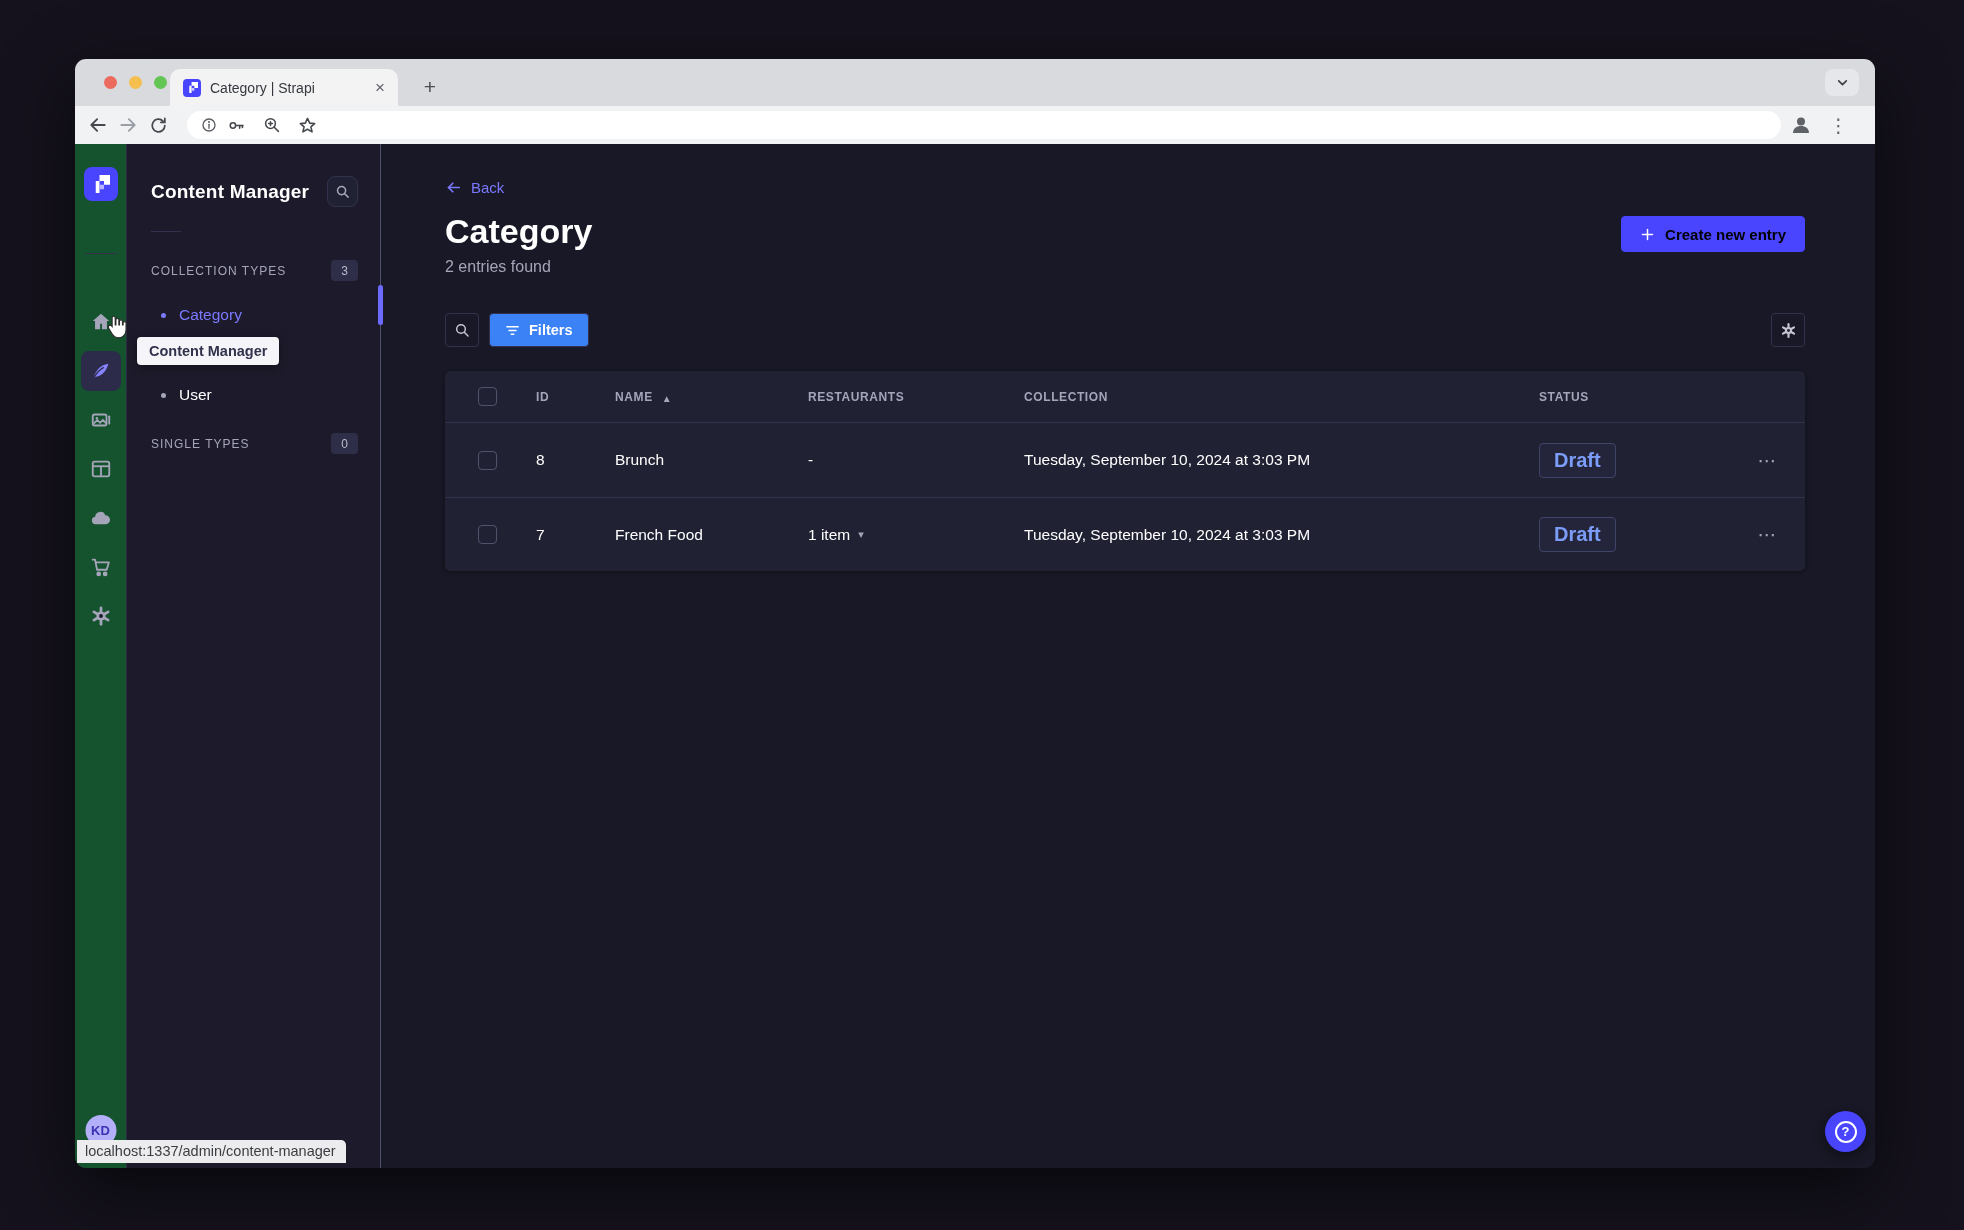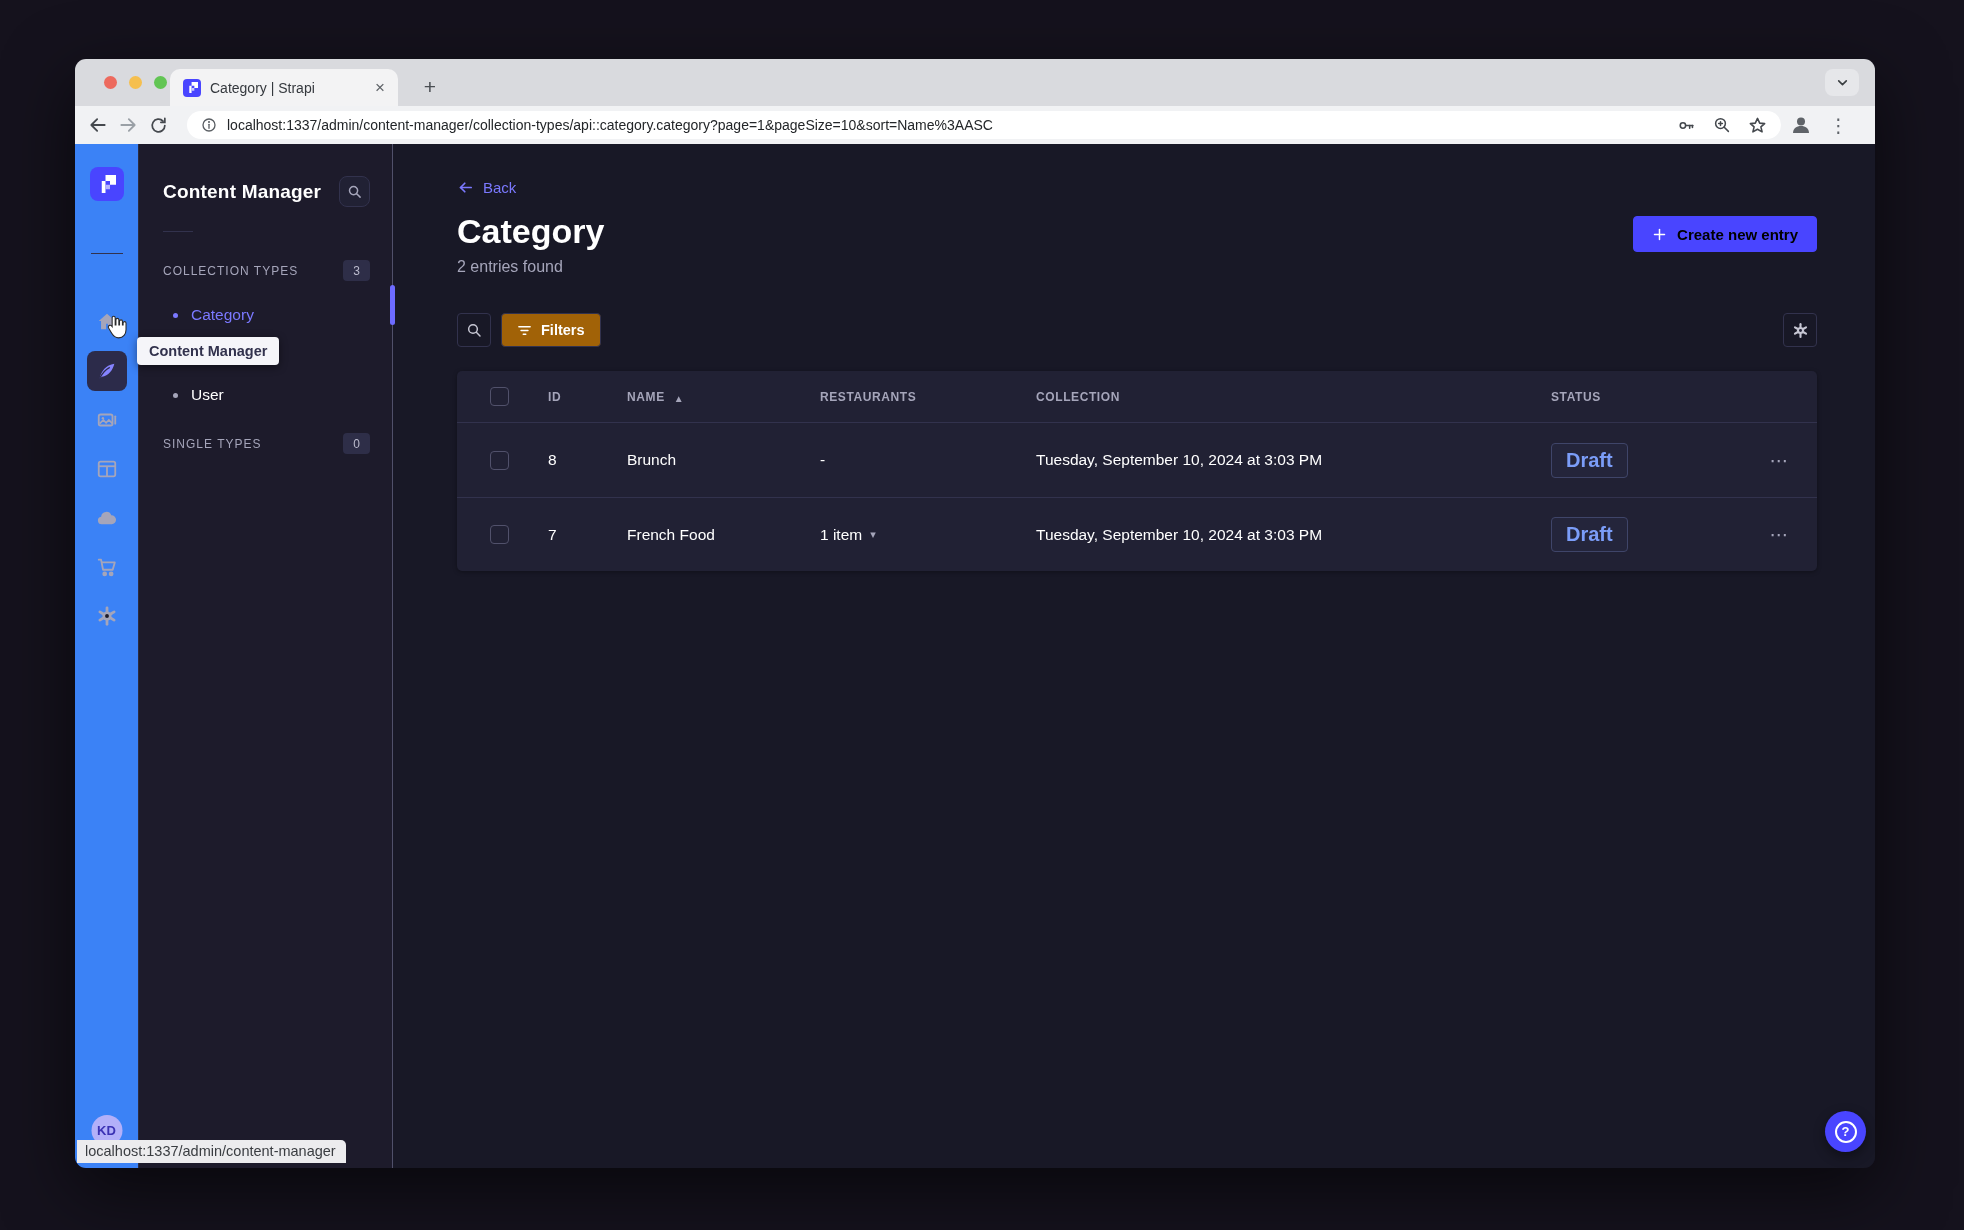--- a/index.html
+++ b/index.html
@@ -42,21 +42,21 @@
   .omnibox {
     margin-left:14px; height:28px; width:1594px; background:#ffffff; border-radius:14px;
     display:flex; align-items:center; padding:0 14px; gap:10px;
   }
   .omni-url { font-size:14px; color:#232629; flex:1; white-space:nowrap; overflow:hidden; }
   .omni-right { display:flex; gap:17px; color:#44484d; align-items:center; }
   .tb-right { display:flex; align-items:center; gap:12px; margin-left:8px; color:#5f6368; }
   
   .app { flex:1; background:#181826; display:flex; position:relative; overflow:hidden; }
   .rail {
-    width:64px; flex:none; background:#3b82f6; border-right:1px solid #2c2b42;
+    width:52px; flex:none; background:#14532d; border-right:1px solid #2c2b42;
     display:flex; flex-direction:column; align-items:center; position:relative;gap:36px;
   }
   .logo { margin-top:23px; width:34px; height:34px; border-radius:8px; background:#4945ff;
     display:flex; align-items:center; justify-content:center; }
   .rail-div { width:32px; height:1px; background:#32324d; margin-top:16px; }
   .rail-icons { display:flex; flex-direction:column; gap:9px; margin-top:12px; }
   .rail-btn { width:40px; height:40px; border-radius:8px; display:flex; align-items:center; justify-content:center;
     color:#a5a5ba; }
   .rail-btn.active { background:#2c2b4a; color:#8583ff; }
   .avatar-kd { position:absolute; bottom:22px; left:50%; transform:translateX(-50%);
@@ -95,21 +95,21 @@
   .header-row { margin-top:16px; display:flex; justify-content:space-between; align-items:flex-start; }
   .page-title { font-size:34px; font-weight:bold; color:#ffffff; line-height:38px; }
   .page-subtitle { margin-top:8px; font-size:16px; color:#a5a5ba; }
   .create-btn {
     margin-top:4px; height:36px; background:#4945ff; border:1px solid #4945ff; border-radius:4px;
     color:#000000; font-size:15px; font-weight:bold; display:flex; align-items:center; gap:10px; padding:0 18px;
   }
   .filter-row { margin-top:37px; display:flex; align-items:center; gap:10px; }
   .icon-btn { width:34px; height:34px; border:1px solid #32324d; border-radius:4px; background:transparent;
     display:flex; align-items:center; justify-content:center; color:#c7c7d4; }
-  .filters-btn { height:34px; border:1px solid #32324d; border-radius:4px; background:#a16207;
+  .filters-btn { height:34px; border:1px solid #32324d; border-radius:4px; background:#3b82f6;
     display:flex; align-items:center; gap:9px; padding:0 15px; color:#ffffff; font-size:14.5px; font-weight:bold; }
   .gear-right { margin-left:auto; }
   .table-card { margin-top:24px; width:1360px; background:#212134; border-radius:5px;
     box-shadow:0 1px 4px rgba(0,0,0,.35); }
   .trow { display:grid; grid-template-columns:58px 79px 193px 216px 515px 191px 1fr;
     align-items:center; padding-left:33px; }
   .thead { height:52px; border-bottom:1px solid #32324d; }
   .th { font-size:12px; font-weight:bold; color:#a5a5ba; letter-spacing:.6px; display:flex; align-items:flex-end; gap:9px; }
   .sort-ic { font-size:10px; color:#a5a5ba; }
   .tbody-row { height:74px; }
@@ -178,21 +178,20 @@
         </svg>
     </span>
     <div class="omnibox">
       <span>
         <svg width="16" height="16" viewBox="0 0 24 24" fill="none" stroke="#5a5e63" stroke-width="2">
             <circle cx="12" cy="12" r="9"></circle>
             <line x1="12" y1="11" x2="12" y2="17" stroke-linecap="round"></line>
             <circle cx="12" cy="7.5" r="0.6" fill="#5a5e63"></circle>
           </svg>
       </span>
-      <span class="omni-url">localhost:1337/admin/content-manager/collection-types/api::category.category?page=1&amp;pageSize=10&amp;sort=Name%3AASC</span>
       <span class="omni-right">
         <span>
           <svg width="19" height="19" viewBox="0 0 24 24" fill="none" stroke="currentColor" stroke-width="2" stroke-linecap="round">
               <circle cx="7.5" cy="12" r="3.4"></circle>
               <line x1="11" y1="12" x2="20" y2="12"></line>
               <line x1="16" y1="12" x2="16" y2="15.5"></line>
               <line x1="19.5" y1="12" x2="19.5" y2="14.5"></line>
             </svg>
         </span>
         <span>

